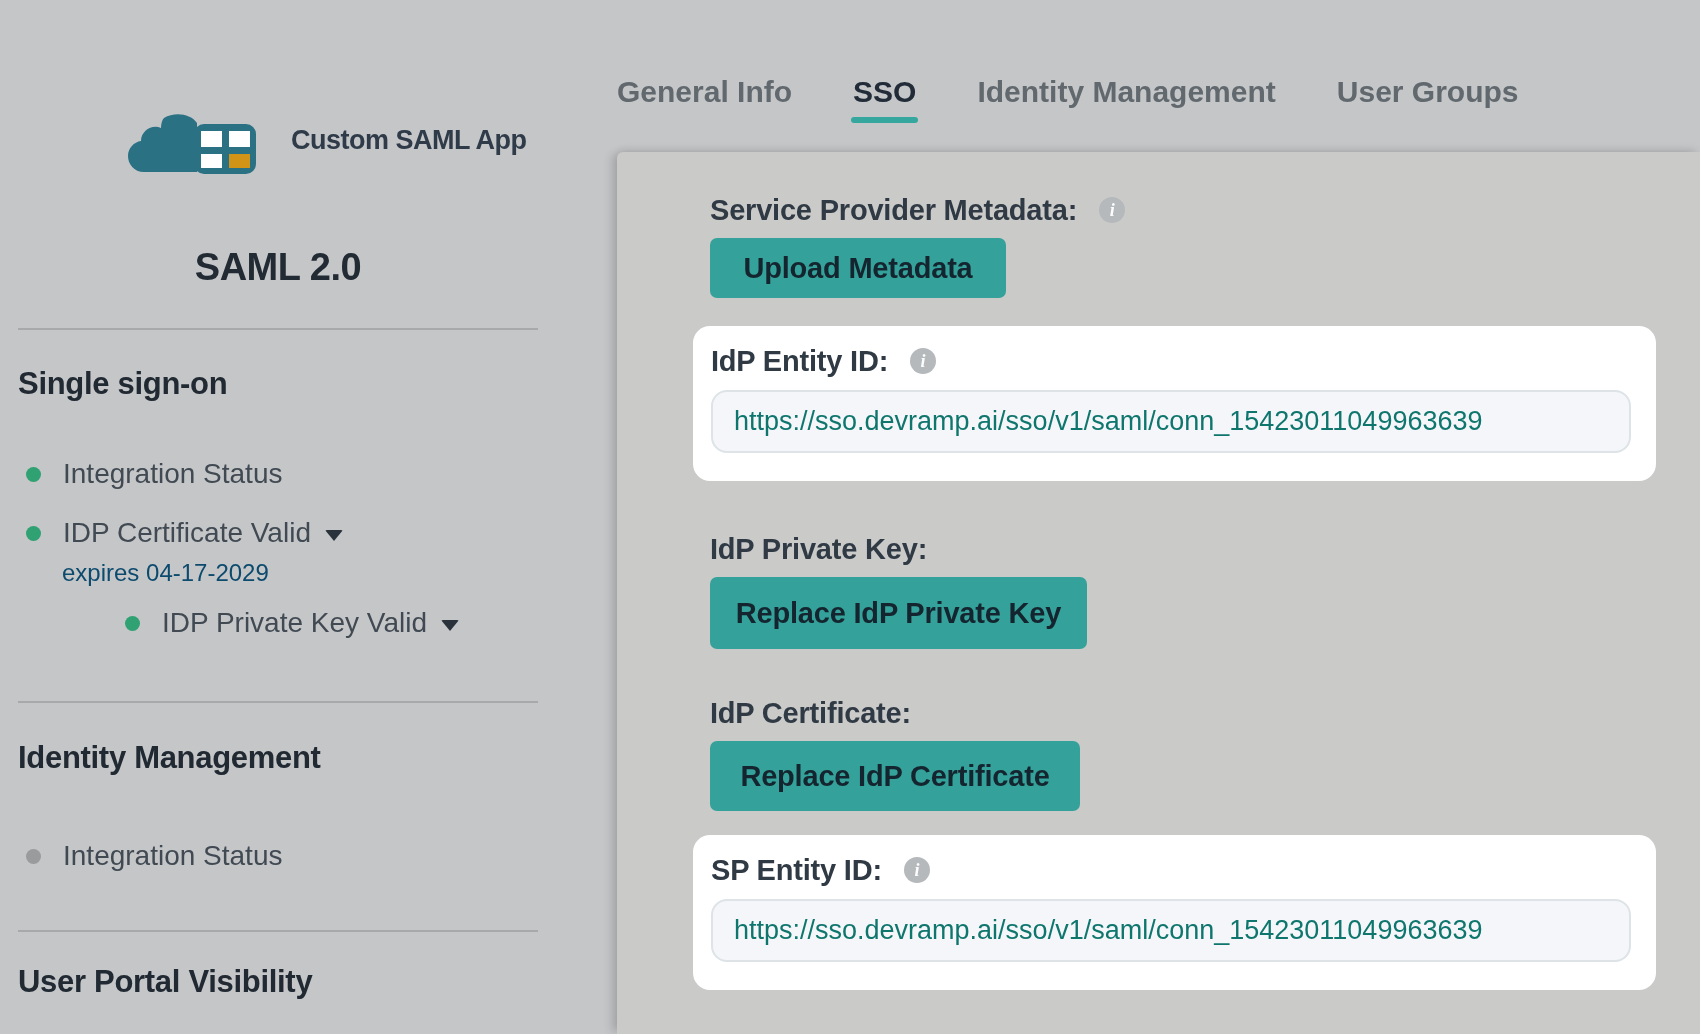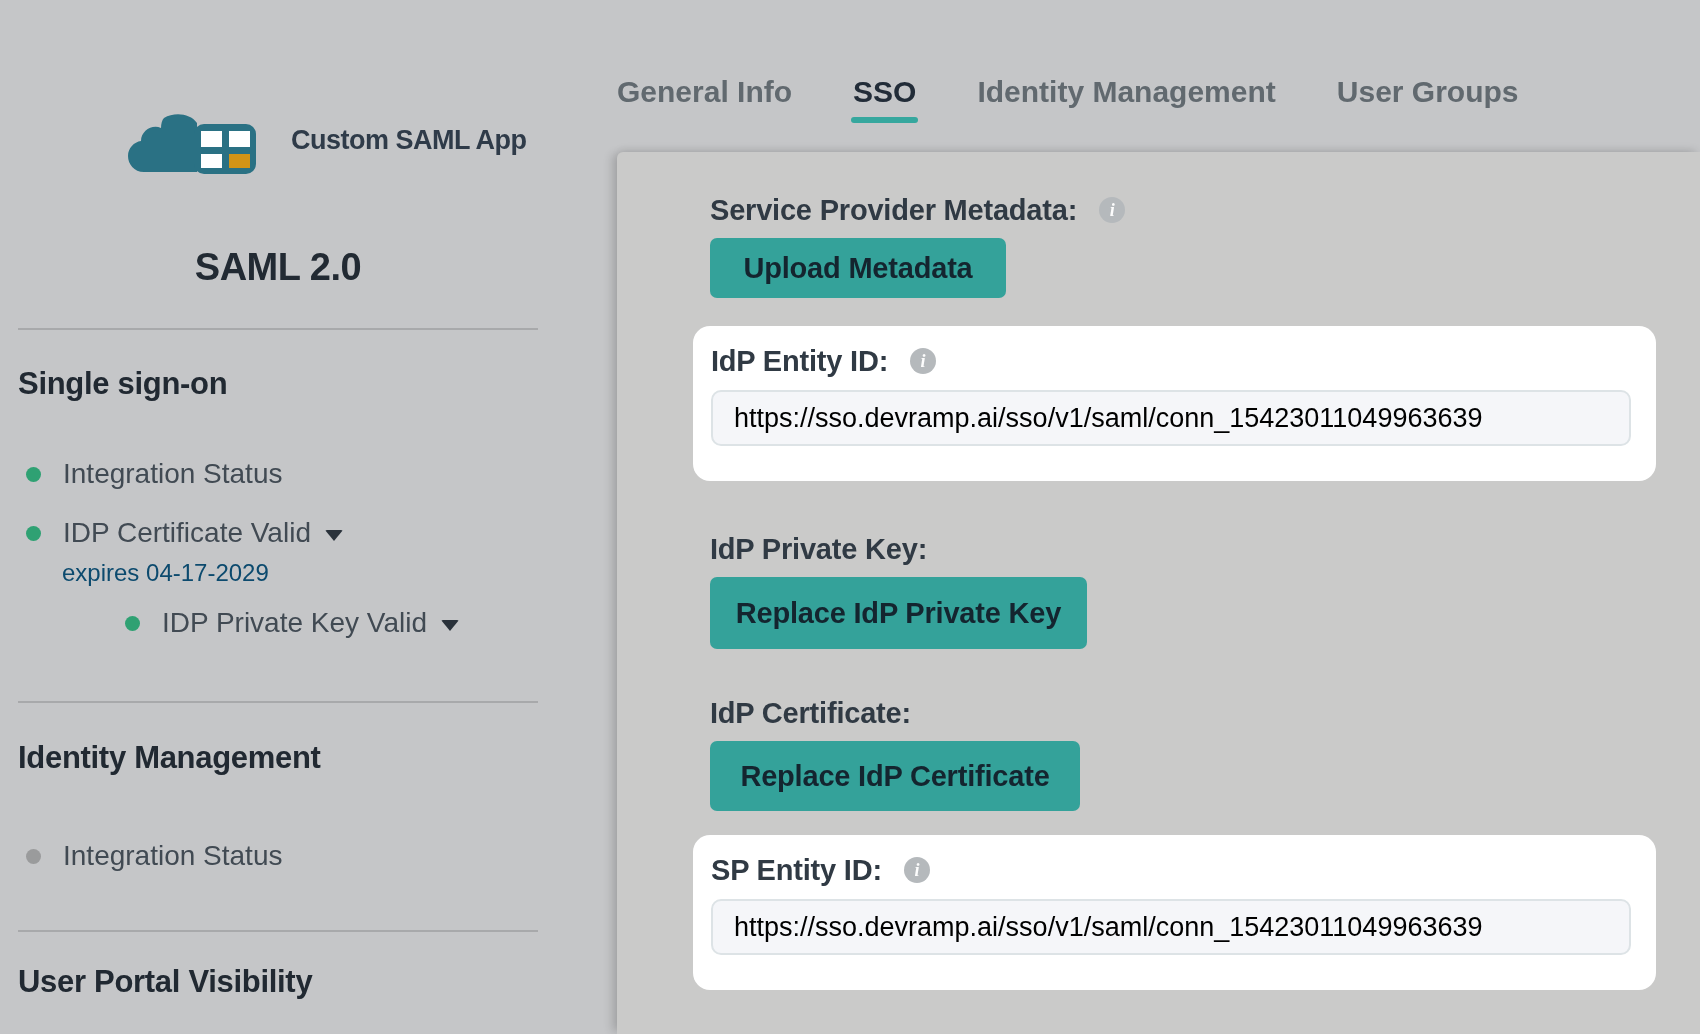--- a/index.html
+++ b/index.html
@@ -53,23 +53,23 @@
     background:#34a29a; border:none; border-radius:7px;
     font-family:"Liberation Sans", sans-serif; font-size:29px; font-weight:bold; color:#14252f;
     cursor:pointer; letter-spacing:-0.2px; }
   .row-spm   { margin:44px 0 0 17px; height:28px; }
   .btn-upload{ margin:14px 0 0 17px; width:296px; height:60px; }
   .card { width:963px; background:#ffffff; border-radius:17px; height:155px;
     padding:21px 25px 0 18px; }
   .card1 { margin-top:28px; }
   .card2 { margin-top:24px; }
   .card .label-row { height:28px; }
-  .field-input { margin-top:15px; height:56px; background:#f5f6f9; border:2px solid #dde3e6;
-    border-radius:10px; display:flex; align-items:center; padding-left:21px;
-    font-size:27px; color:#000000; white-space:nowrap; overflow:hidden; }
+  .field-input { margin-top:15px; height:63px; background:#f5f6f9; border:2px solid #dde3e6;
+    border-radius:16px; display:flex; align-items:center; padding-left:21px;
+    font-size:27px; color:#0f766e; white-space:nowrap; overflow:hidden; }
   .row-ipk  { margin:54px 0 0 17px; height:28px; }
   .btn-ipk  { margin:14px 0 0 17px; width:377px; height:72px; }
   .row-cert { margin:50px 0 0 17px; height:28px; }
   .btn-cert { margin:14px 0 0 17px; width:370px; height:70px; }
 </style>
 </head>
 <body>
 
 <div>
 

